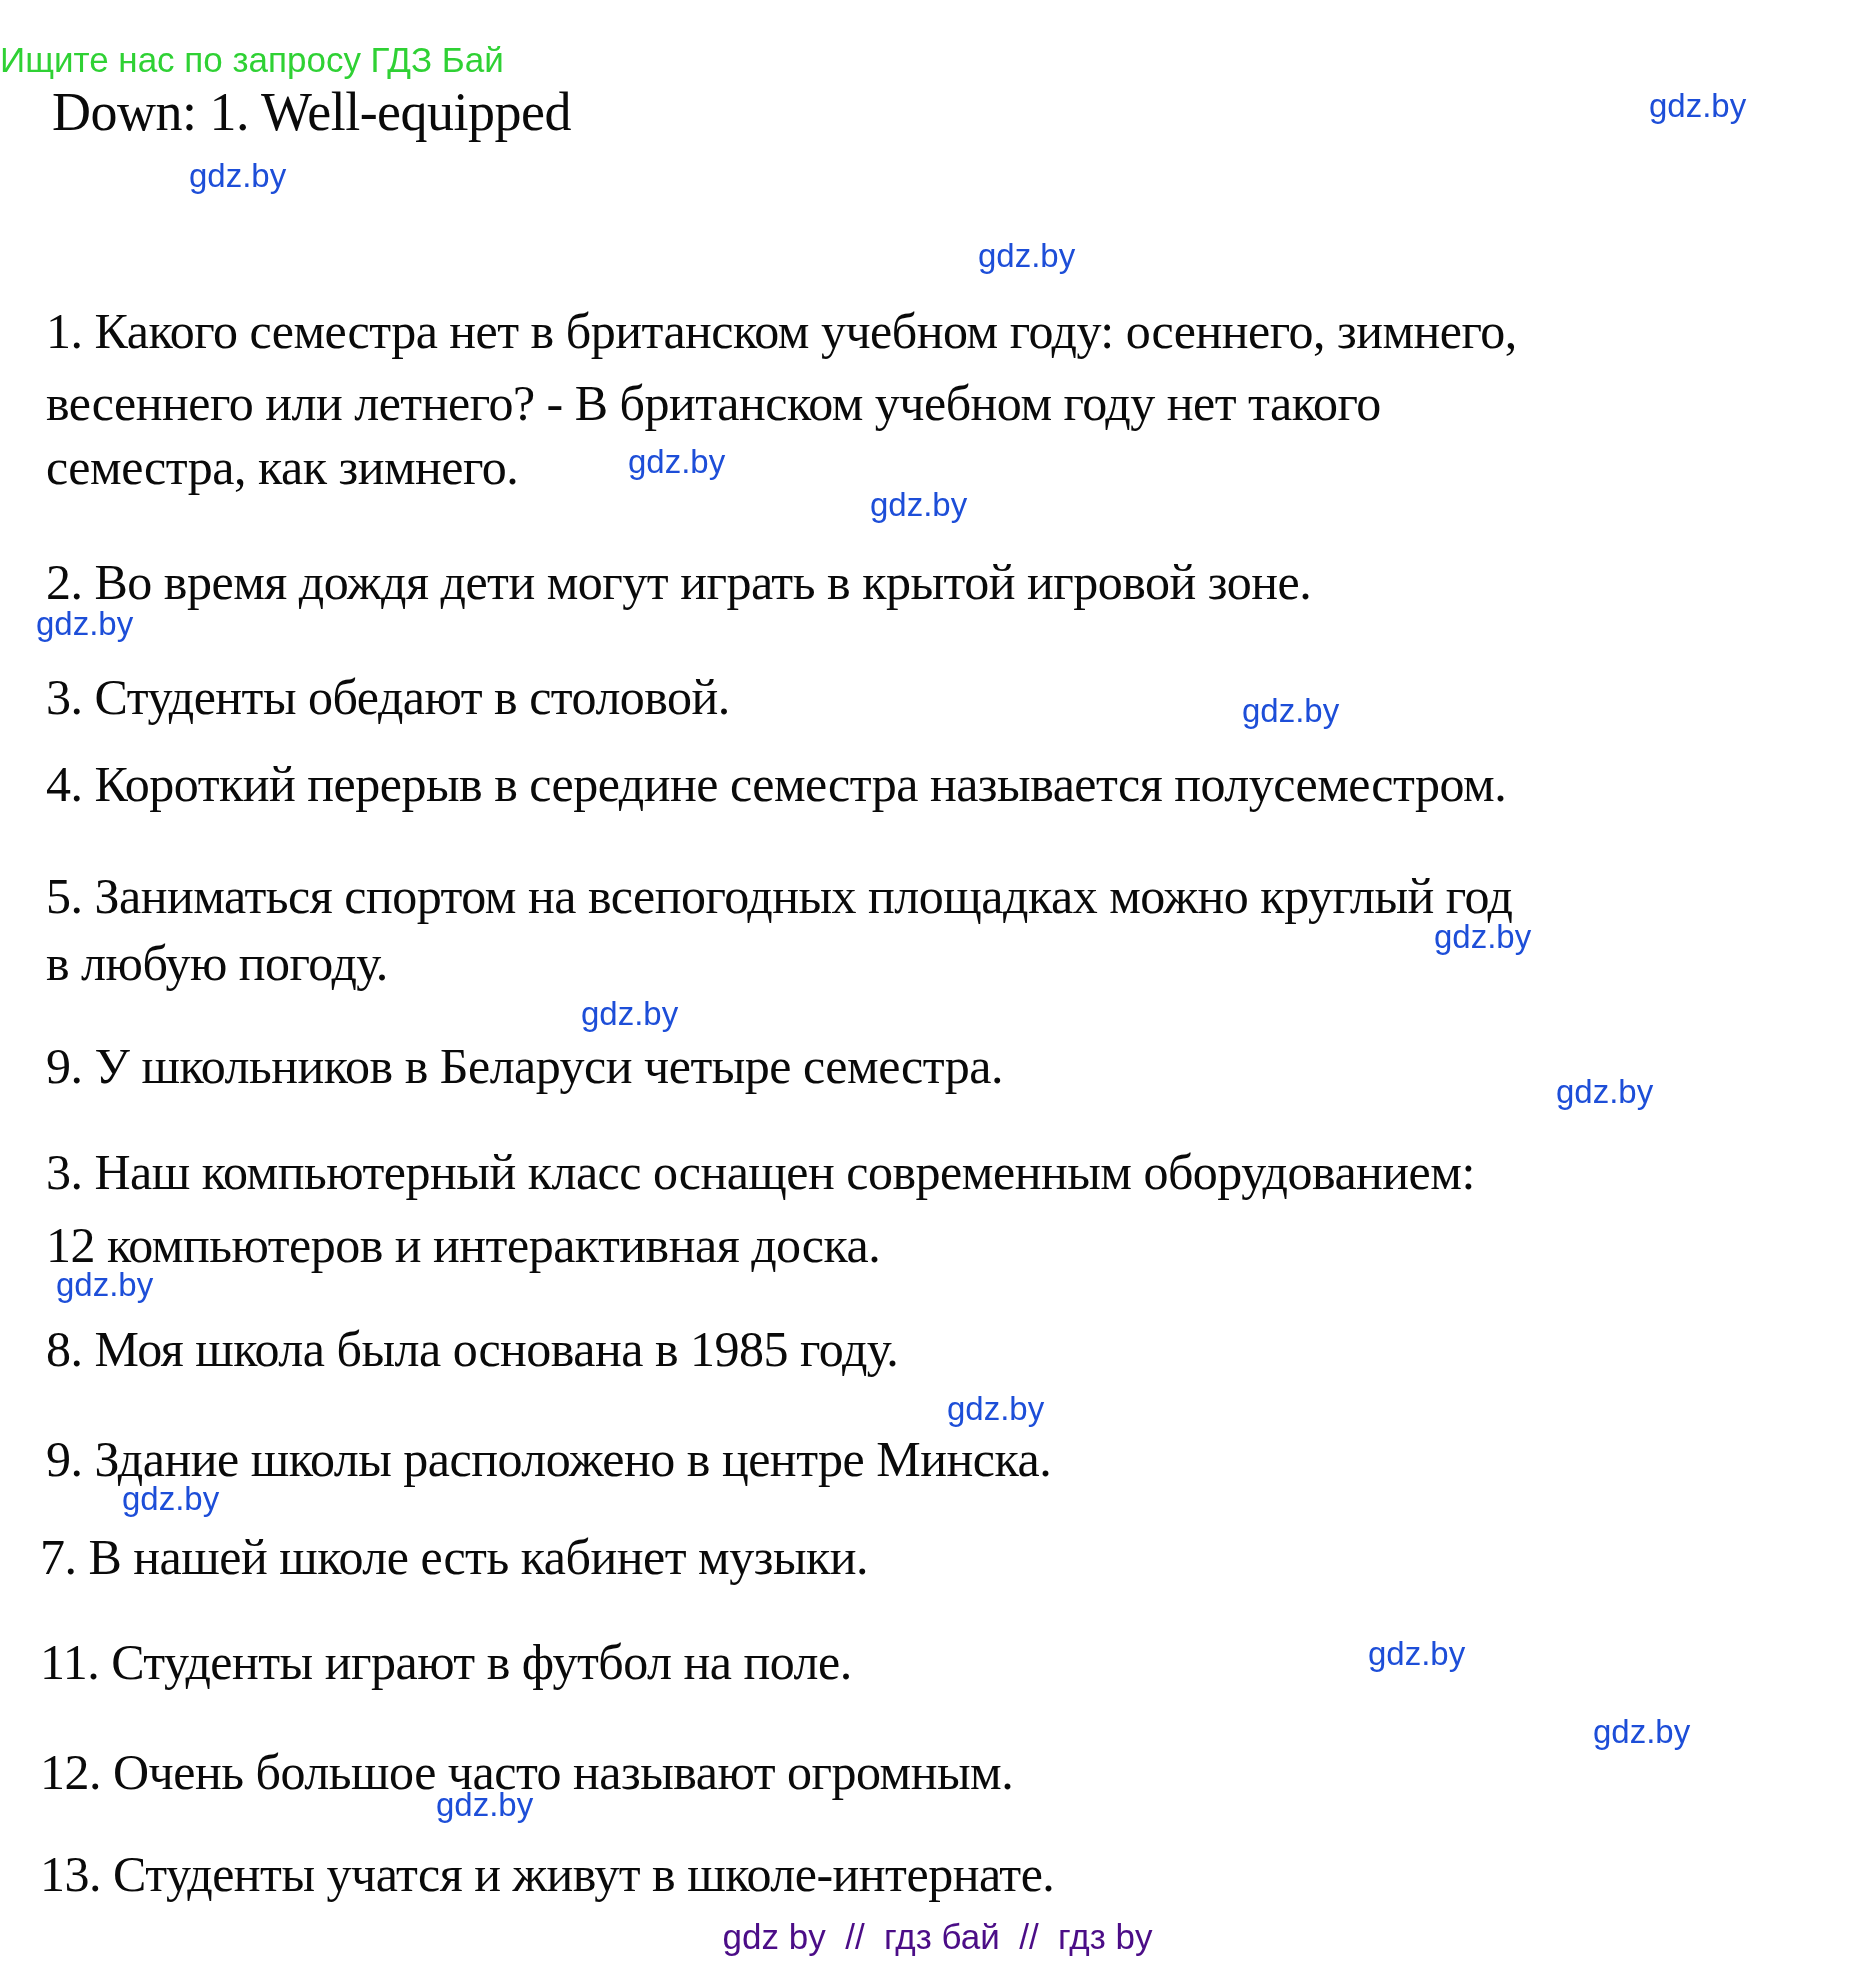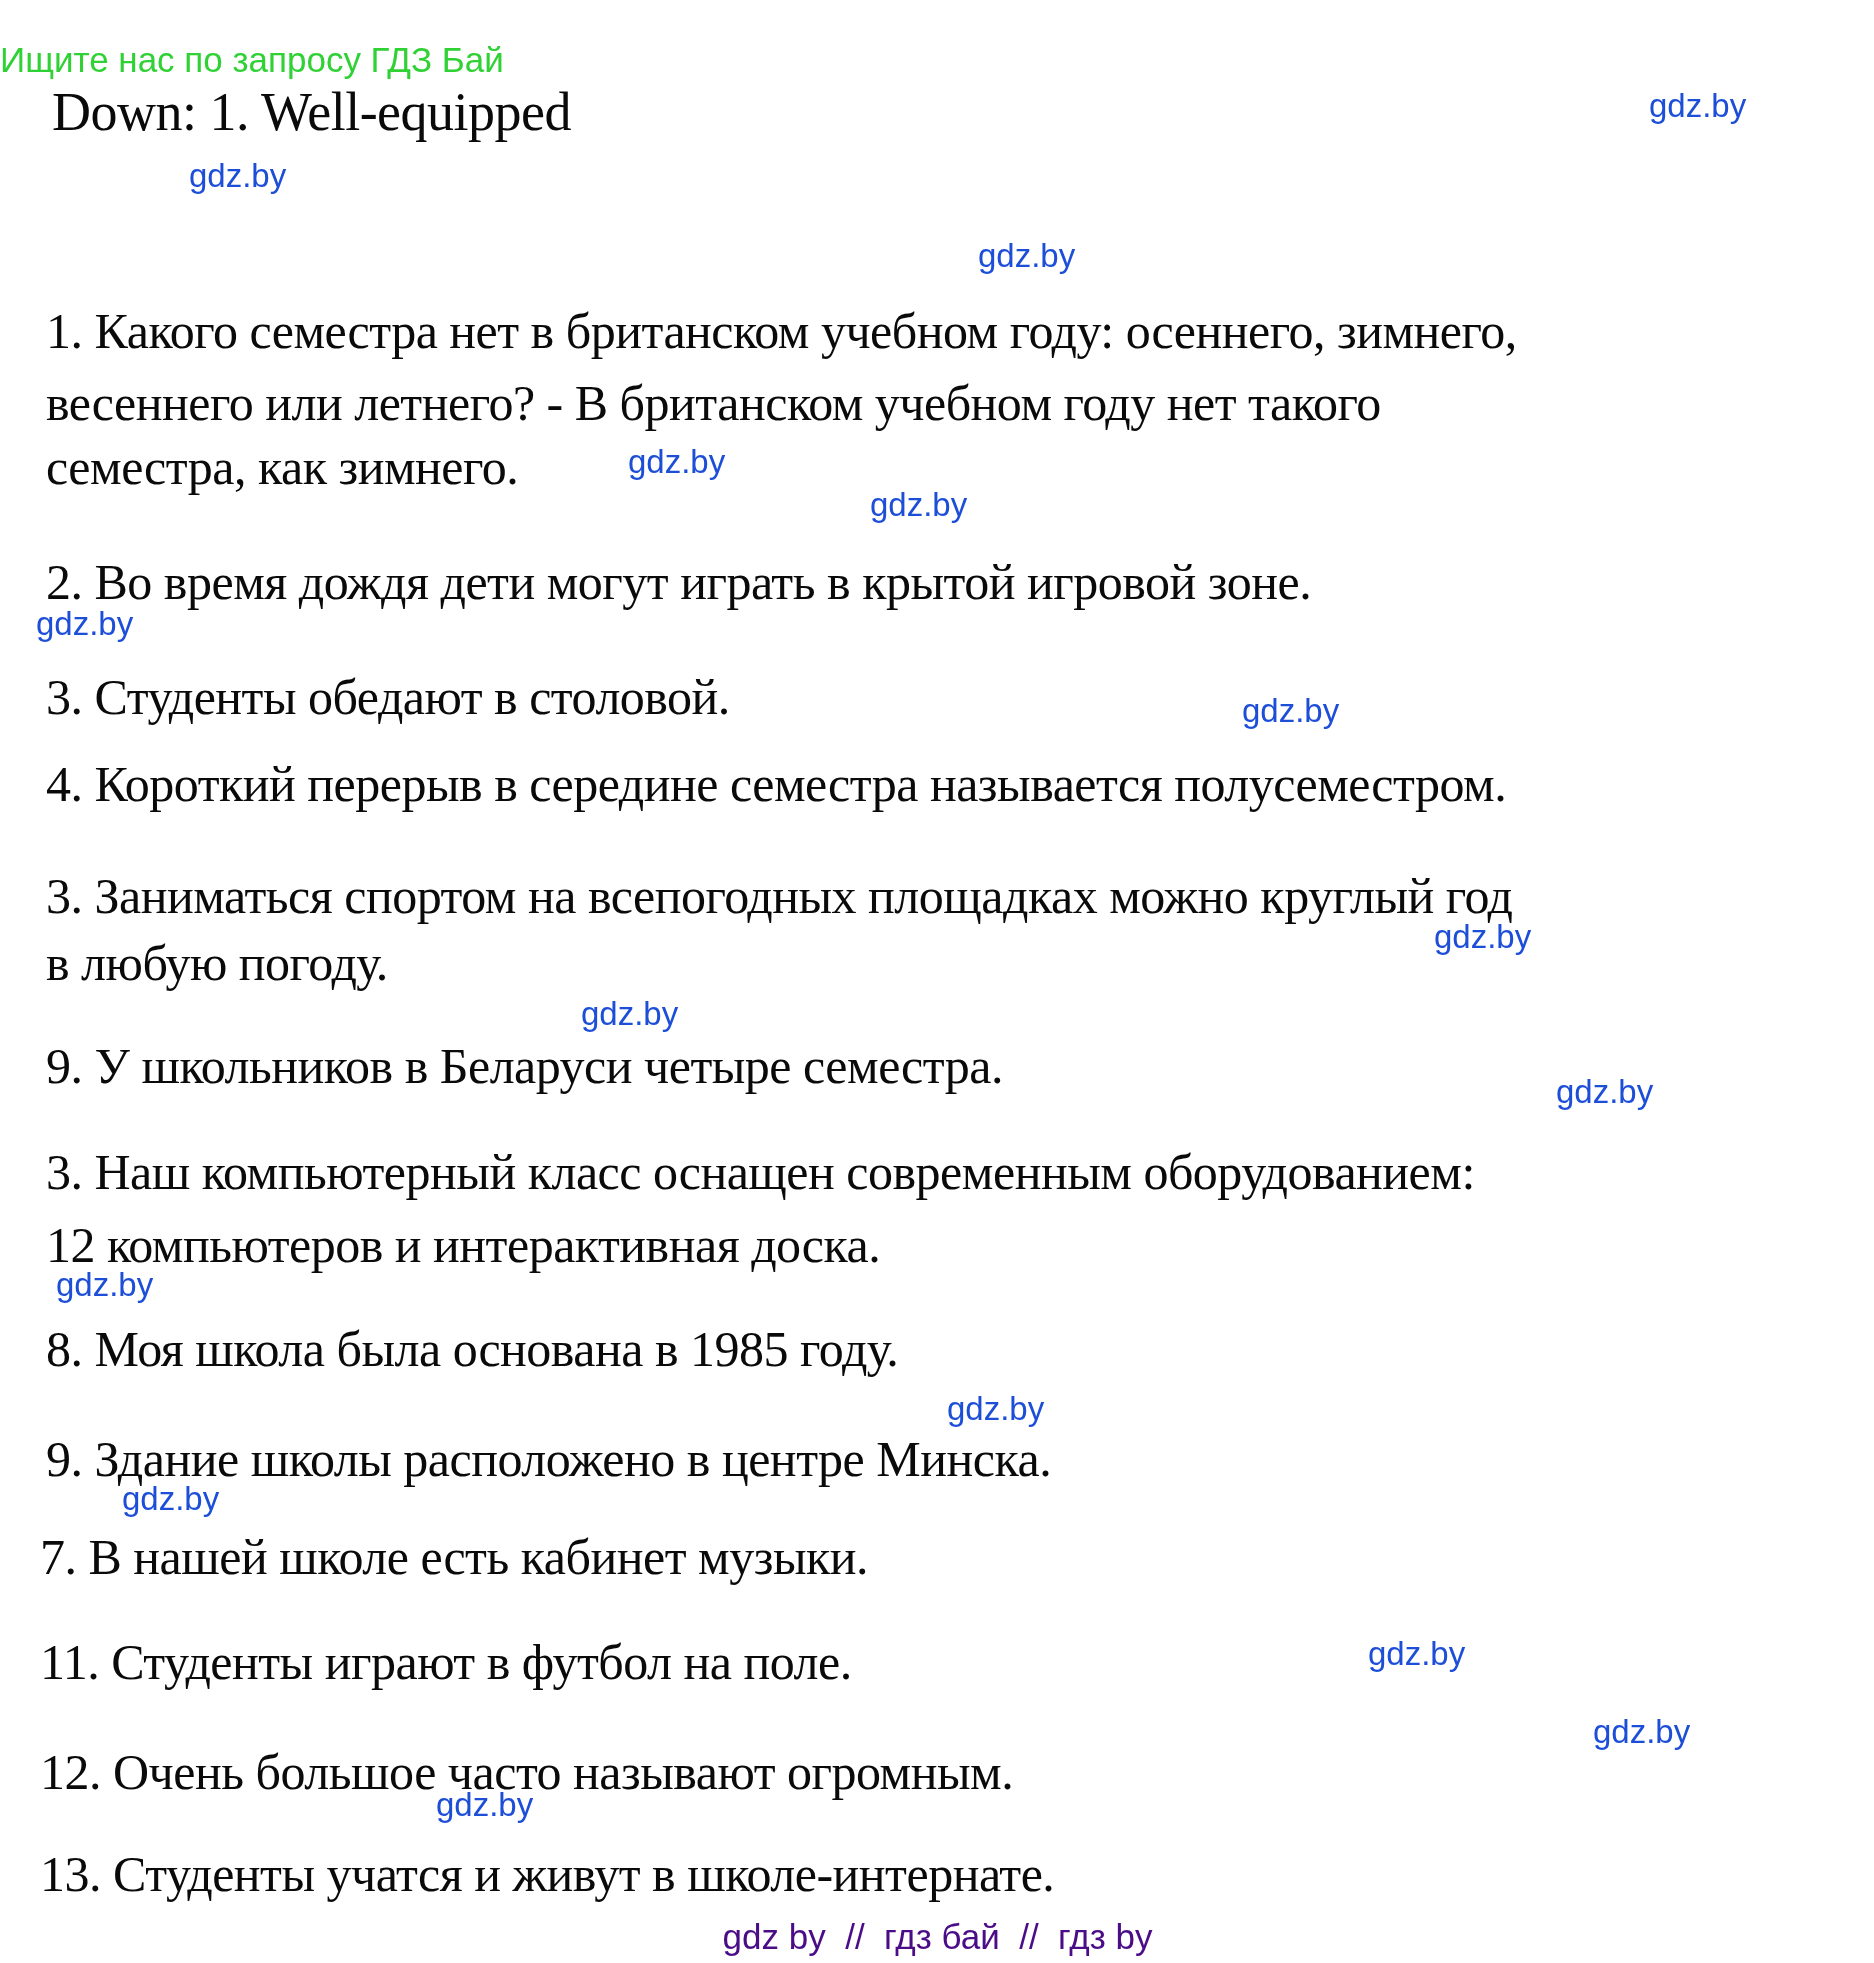--- a/index.html
+++ b/index.html
@@ -78,21 +78,21 @@
   <div class="line heading" style="left:52px; top:82px">Down: 1. Well-equipped</div>
 
   <div class="line" style="left:46px; top:303px">1. Какого семестра нет в британском учебном году: осеннего, зимнего,</div>
   <div class="line" style="left:46px; top:375px">весеннего или летнего? - В британском учебном году нет такого</div>
   <div class="line" style="left:46px; top:439px">семестра, как зимнего.</div>
 
   <div class="line" style="left:46px; top:554px">2. Во время дождя дети могут играть в крытой игровой зоне.</div>
   <div class="line" style="left:46px; top:669px">3. Студенты обедают в столовой.</div>
   <div class="line" style="left:46px; top:756px">4. Короткий перерыв в середине семестра называется полусеместром.</div>
 
-  <div class="line" style="left:46px; top:868px">3. Заниматься спортом на всепогодных площадках можно круглый год</div>
+  <div class="line" style="left:46px; top:868px">5. Заниматься спортом на всепогодных площадках можно круглый год</div>
   <div class="line" style="left:46px; top:935px">в любую погоду.</div>
 
   <div class="line" style="left:46px; top:1038px">9. У школьников в Беларуси четыре семестра.</div>
 
   <div class="line" style="left:46px; top:1144px">3. Наш компьютерный класс оснащен современным оборудованием:</div>
   <div class="line" style="left:46px; top:1217px">12 компьютеров и интерактивная доска.</div>
 
   <div class="line" style="left:46px; top:1321px">8. Моя школа была основана в 1985 году.</div>
   <div class="line" style="left:46px; top:1431px">9. Здание школы расположено в центре Минска.</div>
   <div class="line" style="left:40px; top:1529px">7. В нашей школе есть кабинет музыки.</div>

